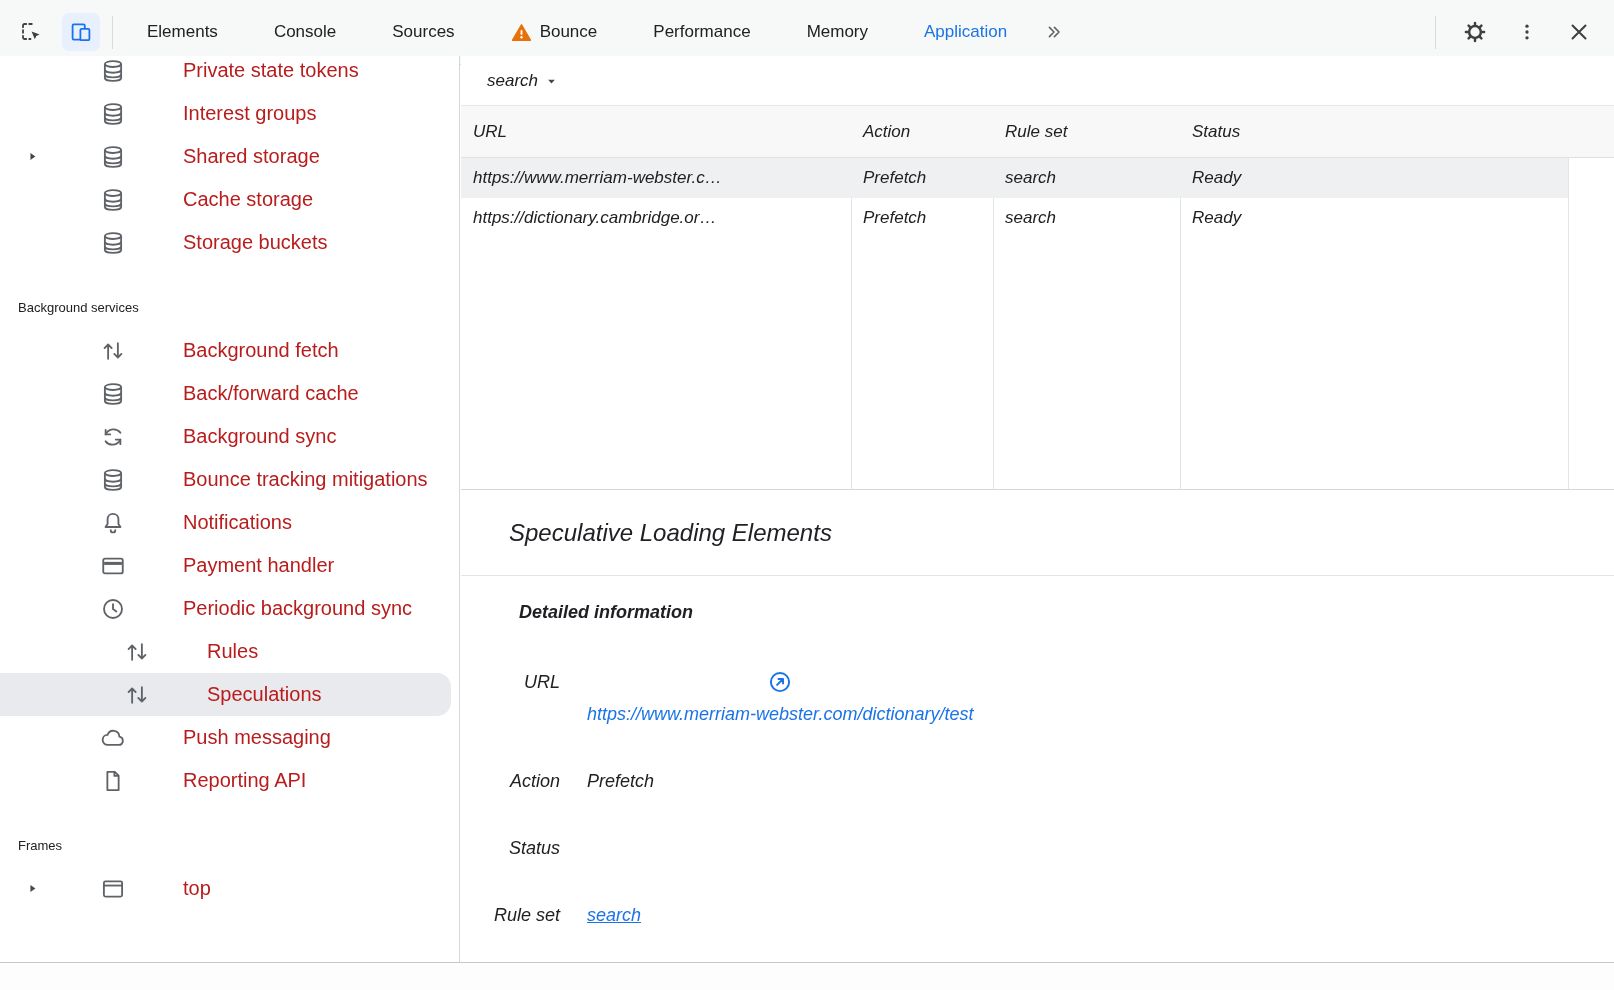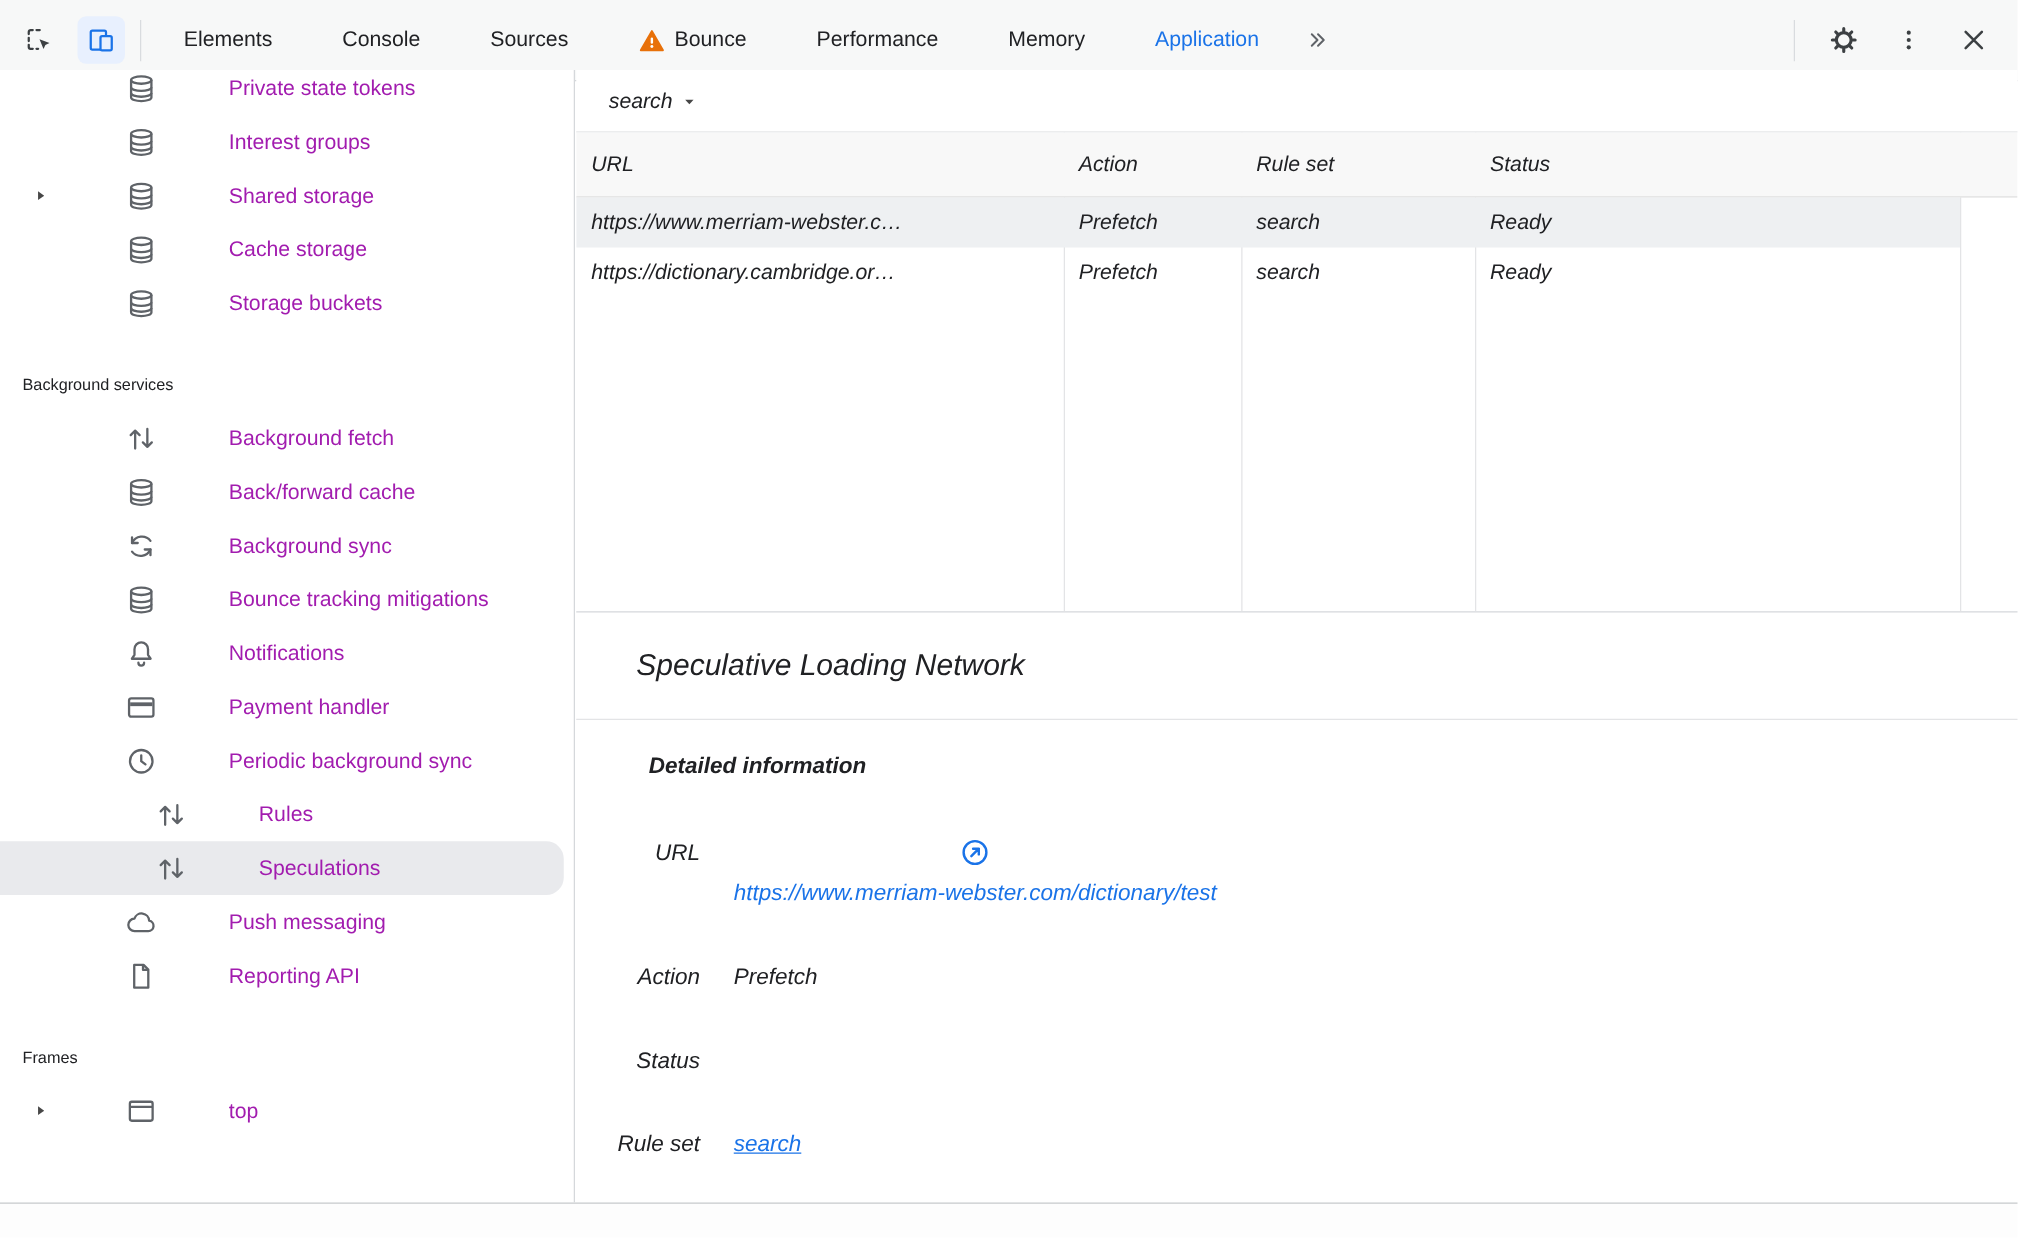--- a/index.html
+++ b/index.html
@@ -48,21 +48,21 @@
   .topbar-right { margin-left: auto; display: flex; align-items: center; gap: 14px; padding-right: 16px; }
 
   
   .sidebar {
     position: absolute; top: 56px; left: 0; width: 460px; bottom: 28px;
     background: #fff; border-right: 1px solid #d5d8db; overflow: hidden;
   }
   .side-scroll { margin-top: -7px; }
   .side-row {
     height: 43px; display: flex; align-items: center; padding-left: 20px;
-    font-size: 17px; color: #a21caf; cursor: pointer; white-space: nowrap; gap: 44px;
+    font-size: 20px; color: #b91c1c; cursor: pointer; white-space: nowrap; gap: 44px;
   }
   .side-row.indented { padding-left: 44px; }
   .side-row.selected { background: #e9eaed; margin-right: 8px; border-radius: 0 14px 14px 0; }
   .expander {
     width: 24px; height: 24px; flex: none; margin-right: 12px; color: #474747;
     display: inline-flex; align-items: center; justify-content: center; cursor: pointer;
   }
   .expander svg { width: 13px; height: 13px; }
   .item-icon { width: 26px; height: 26px; flex: none; margin-right: 13px; color: #5f6368; }
   .side-section {
@@ -469,21 +469,21 @@
         <div class="grid-row">
           <div class="gc c-url">https://dictionary.cambridge.or…</div>
           <div class="gc c-action">Prefetch</div>
           <div class="gc c-rule">search</div>
           <div class="gc c-status">Ready</div>
         </div>
       </div>
   </div>
 
   <div class="attempt-title-bar">
-    <span>Speculative Loading Network</span>
+    <span>Speculative Loading Elements</span>
   </div>
 
   <div class="details">
     <div class="details-heading">Detailed information</div>
 
     <div class="detail-row">
       <div class="detail-label">URL</div>
       <div class="detail-value url-value">
         <span class="ic ic26 url-icon">
             <svg viewBox="0 0 24 24" fill="none" stroke="currentColor" stroke-width="1.8" stroke-linecap="round" stroke-linejoin="round">

